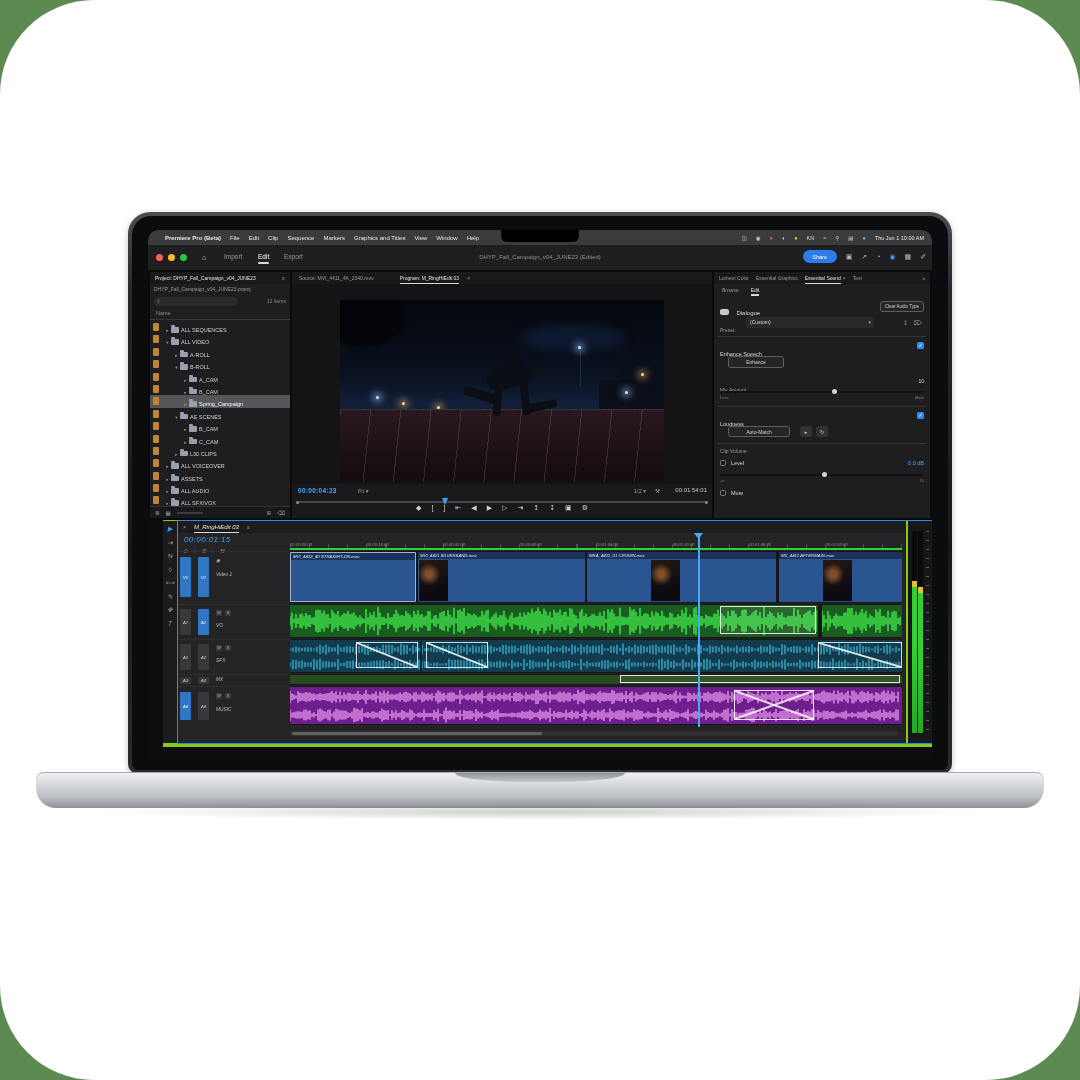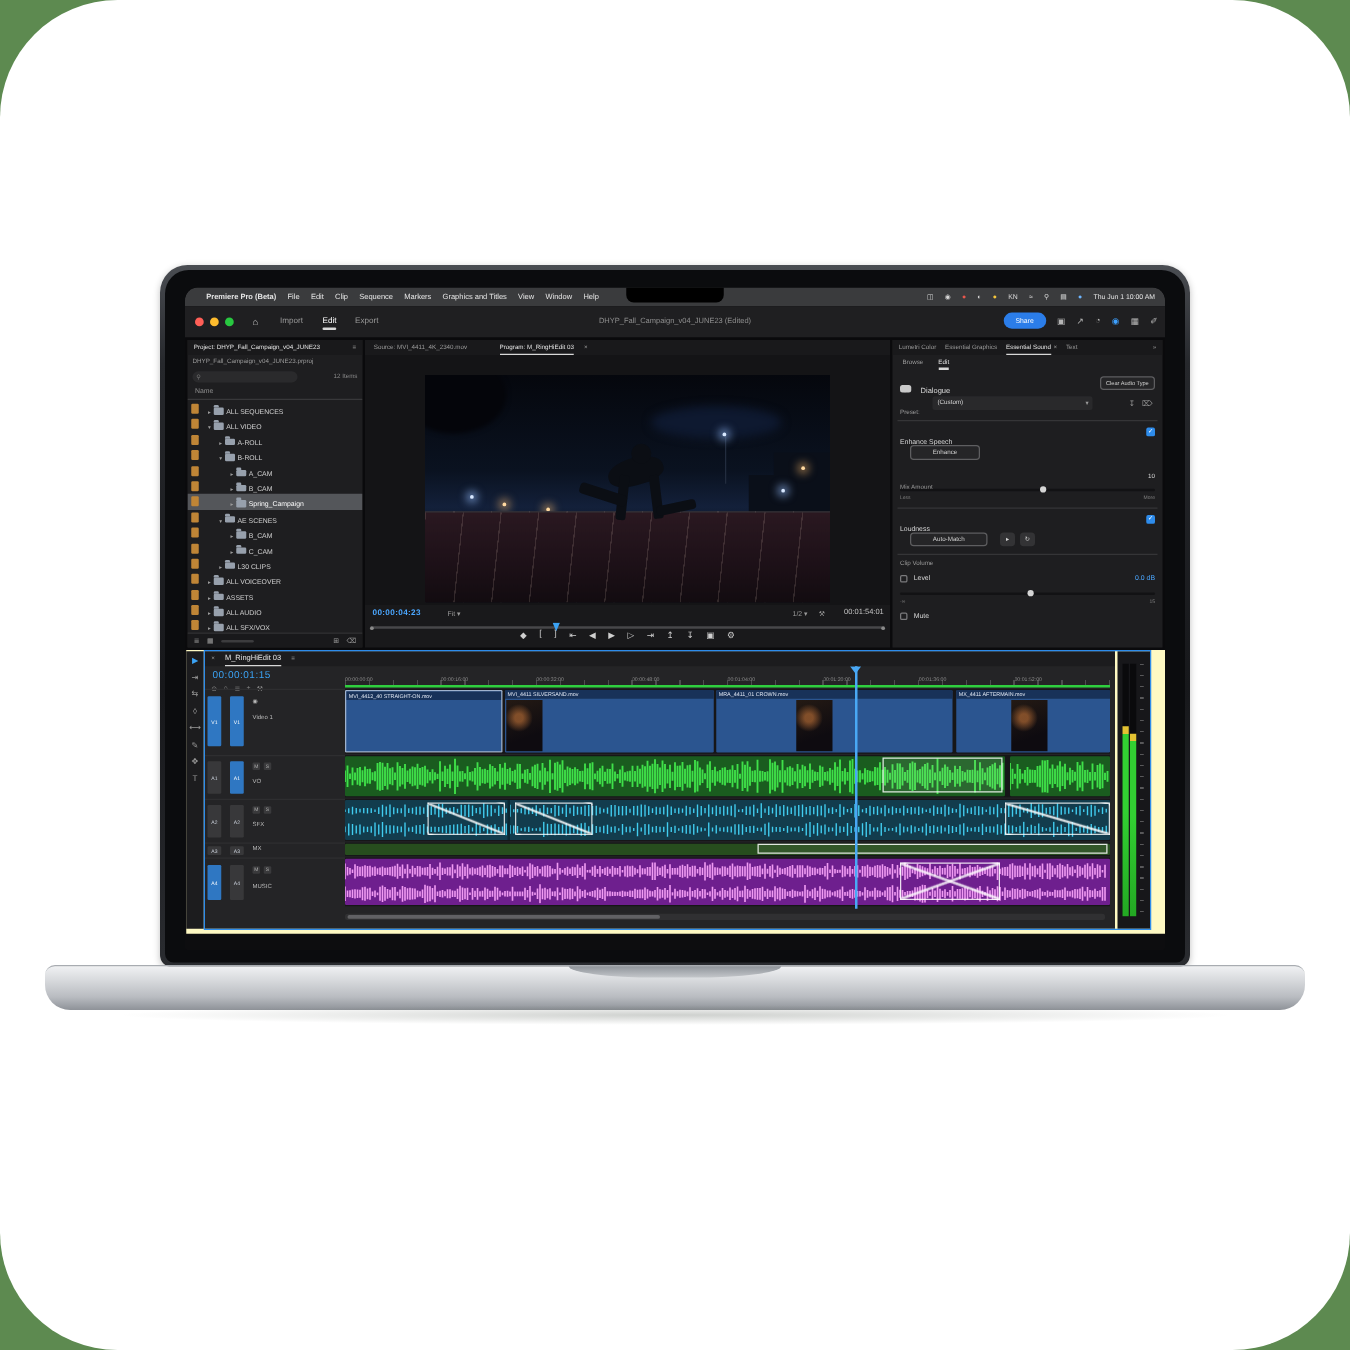--- a/index.html
+++ b/index.html
@@ -84,21 +84,21 @@
   .svalblue{font-size:5.5px;color:#4ba7ff;}
   .sbtn{border:1px solid #5e5e60;border-radius:3px;color:#d0d0d0;font-size:5px;display:flex;align-items:center;justify-content:center;background:#252527;}
   .chk{width:7px;height:7px;border-radius:1.5px;background:#2e8ceb;color:#fff;font-size:5px;line-height:7px;text-align:center;}
   .chk.empty{background:transparent;border:1px solid #7a7a7c;}
   .slider{position:absolute;height:2px;background:#121214;border-radius:1px;}
   .knob{position:absolute;top:-2px;width:5px;height:5px;border-radius:50%;background:#d5d5d5;}
   .divider{position:absolute;left:4px;right:4px;height:1px;background:#353537;}
   .bubble{display:inline-block;width:9px;height:6px;background:#c9c9c9;border-radius:2px;position:relative;margin-right:3px;}
   .bubble::after{content:"";position:absolute;left:2px;bottom:-2px;border:2px solid transparent;border-top-color:#c9c9c9;}
   
-  .tlregion{position:absolute;left:1px;top:290px;width:784px;height:227px;background:#fef9c3;}
+  .tlregion{position:absolute;left:15px;top:290px;width:784px;height:227px;background:#84cc16;font-style:italic;}
   .tools{position:absolute;left:0;top:1px;width:14px;height:222px;background:#1c1c1e;display:flex;flex-direction:column;align-items:center;padding-top:4px;gap:5.5px;}
   .tool{font-size:6.5px;color:#9a9a9a;line-height:8px;}
   .tool.active{color:#3ba3f5;}
   .tlpanel{position:absolute;left:15px;top:1px;width:728px;height:222px;background:#242426;overflow:hidden;}
   .meterpanel{position:absolute;left:745px;top:1px;width:26px;height:222px;background:#17171a;}
   .focusring{position:absolute;left:14px;top:0;width:758px;height:224px;border:1px solid #2d8ceb;pointer-events:none;z-index:9;}
   .ruler{position:absolute;left:112px;top:12px;right:4px;height:15px;
        background:repeating-linear-gradient(90deg,#4e4e50 0 1px,rgba(0,0,0,0) 1px 19.1px);
        background-size:100% 4px;background-position:0 100%;background-repeat:no-repeat;}
   .rlbl{display:inline-block;width:76.5px;font-size:4.2px;color:#8a8a8a;white-space:nowrap;overflow:hidden;}

